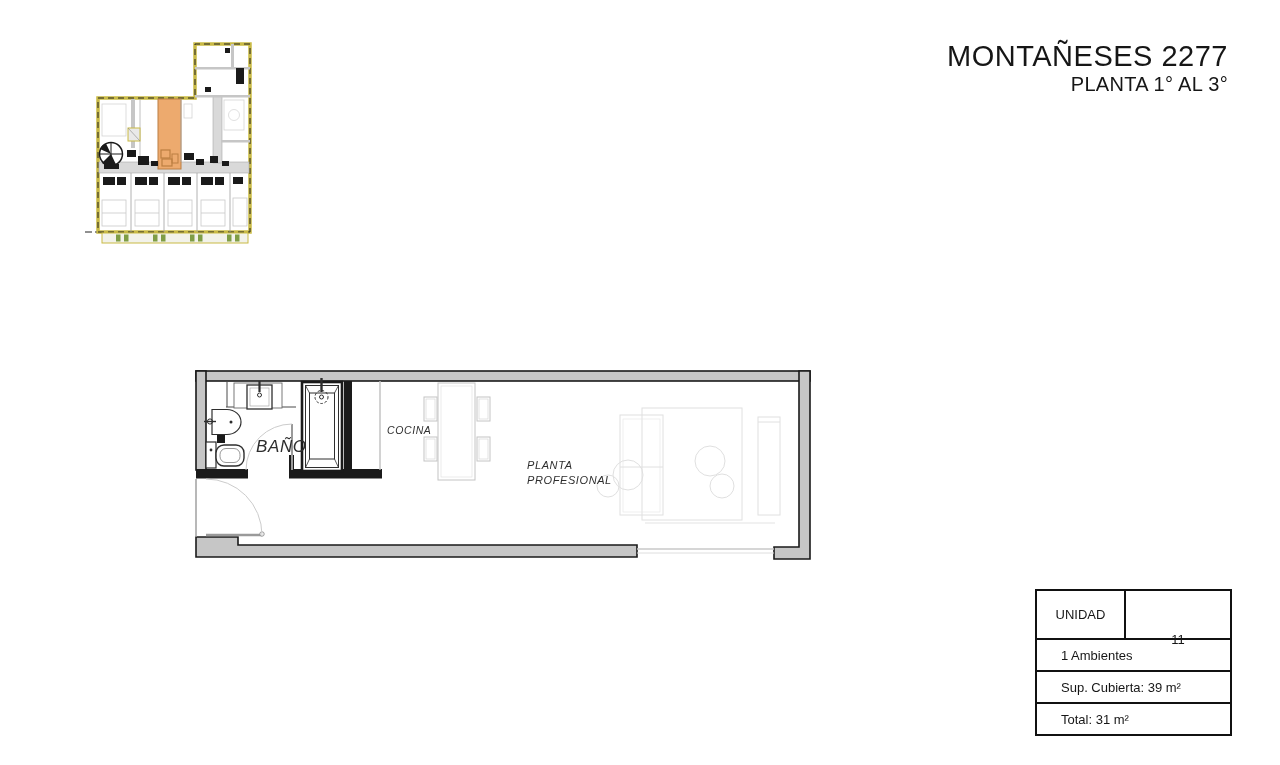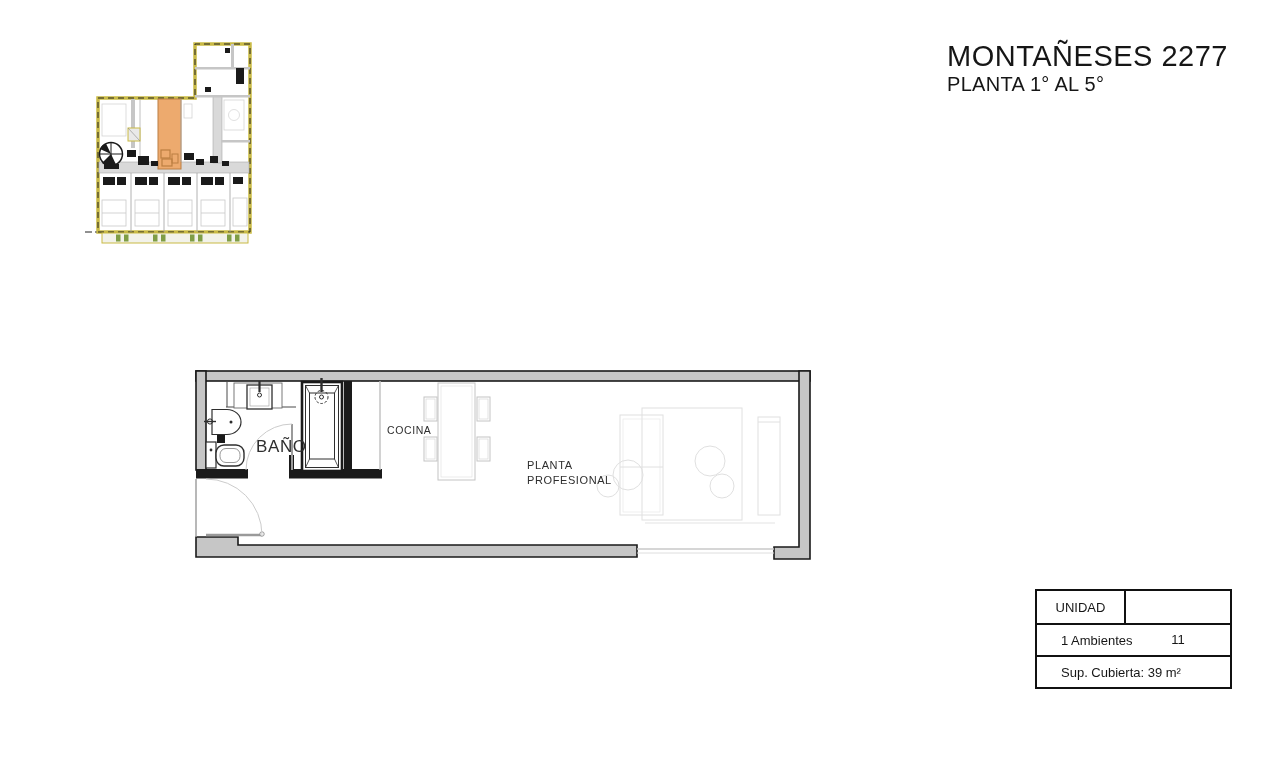--- a/index.html
+++ b/index.html
@@ -1,51 +1,51 @@
 <!DOCTYPE html>
 <html style="--boundary: #c9ba45; --highlight: #edaa6e; --highlight_detail: #bc7f42; --planter: #7f9d45; --wall: #c6c6c6; --corridor: #d9d9d9;"><head>
 <meta charset="utf-8">
 <style>
   html,body{margin:0;padding:0;}
   body{
     width:1280px;height:765px;background:#ffffff;position:relative;overflow:hidden;
     font-family:"Liberation Sans","DejaVu Sans",sans-serif;color:#1b1b1b;
   }
   
-  .header{position:absolute;top:40px;right:52px;text-align:left;}
+  .header{position:absolute;top:40px;right:52px;text-align:right;}
   .header .title{font-size:29px;line-height:32px;letter-spacing:.5px;color:#161616;}
   .header .sub{font-size:20px;line-height:24px;letter-spacing:.3px;color:#161616;}
   
   .mini-plan{position:absolute;left:80px;top:28px;}
   .boundary-stroke{stroke:var(--boundary);}
   .hl-fill{fill:var(--highlight);}
   .hl-detail{stroke:var(--highlight_detail);}
   .planter{fill:var(--planter);}
   .wall-fill{fill:var(--wall);}
   .corr-fill{fill:var(--corridor);}
   
   .main-plan{position:absolute;left:190px;top:365px;}
-  .room-label{position:absolute;color:#2e2e2e;letter-spacing:.6px;}
+  .room-label{position:absolute;color:#2e2e2e;letter-spacing:.6px;font-style:italic;}
   .lbl-bano{left:256px;top:437px;font-size:17px;}
   .lbl-cocina{left:387px;top:424px;font-size:10.5px;}
   .lbl-estudio{left:527px;top:458px;font-size:11px;line-height:14.5px;}
   .lbl-estudio span{display:block;}
   
   .info-table{position:absolute;left:1035px;top:589px;width:193px;border:2px solid #111;background:#fff;font-size:13px;color:#161616;}
-  .info-table .hdr{display:flex;height:32px;}
+  .info-table .hdr{display:flex;height:47px;}
   .info-table .hdr .c1{width:87px;border-right:2px solid #111;display:flex;align-items:center;justify-content:center;}
   .info-table .hdr .c2{flex:1;display:flex;align-items:center;justify-content:center;margin-top:48px;}
   .info-table .row{height:30px;border-top:2px solid #111;display:flex;align-items:center;padding-left:24px;}
 </style>
 </head>
 <body>
 
 <div class="header">
   <div class="title">MONTAÑESES 2277</div>
-  <div class="sub">PLANTA 1° AL 5°</div>
+  <div class="sub">PLANTA 1° AL 3°</div>
 </div>
 
 <svg class="mini-plan" width="185" height="225" viewBox="80 28 185 225">
 
   <g>
     <polygon points="98,98 195,98 195,44 250,44 250,232 98,232" fill="#ffffff" class="boundary-stroke" stroke-width="3.5"></polygon>
     <polygon points="98,98 195,98 195,44 250,44 250,232 98,232" fill="none" stroke="#222" stroke-width="1" stroke-dasharray="6 4"></polygon>
     <line x1="85" y1="232" x2="98" y2="232" stroke="#222" stroke-width="1" stroke-dasharray="7 3 1.5 3"></line>
   </g>
 
@@ -254,13 +254,14 @@
   <span>PROFESIONAL</span>
 </div>
 
 <div class="info-table">
   <div class="hdr">
     <div class="c1">UNIDAD</div>
     <div class="c2">11</div>
   </div>
   <div class="row">1 Ambientes</div>
   <div class="row">Sup. Cubierta: 39 m²</div>
+  <div class="row">Total: 31 m²</div>
 </div>
 
 </body></html>

